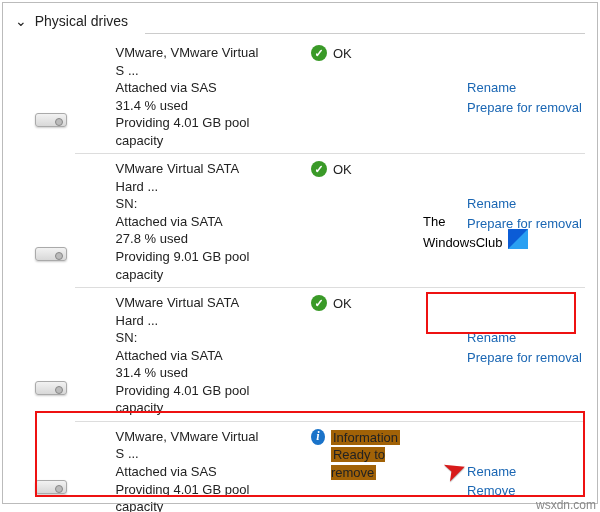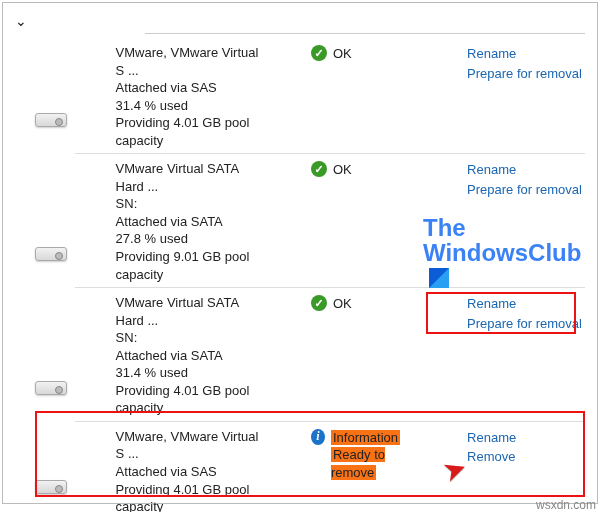--- a/index.html
+++ b/index.html
@@ -10,38 +10,39 @@
   .rule { border: none; border-top: 1px solid #ccc; margin: 4px 0 6px 130px; }
   .drive { display: flex; padding: 4px 0 2px 20px; position: relative; gap: 46px; }
   .iconcol { width: 44px; display: flex; align-items: flex-end; padding-bottom: 22px; }
   .drive-icon { width: 32px; height: 14px; background: linear-gradient(#f2f2f2,#d8d8d8); border: 1px solid #aaa; border-radius: 3px; position: relative; box-shadow: 0 1px 2px rgba(0,0,0,.2); }
   .drive-icon::after { content:""; position:absolute; right:3px; top:4px; width:6px; height:6px; border-radius:50%; background:#bbb; border:1px solid #888; }
   .infocol { width: 190px; line-height: 1.35; }
   .statuscol { width: 140px; display: flex; align-items: flex-start; gap: 6px; padding-top: 1px; }
   .status-icon { width: 16px; height: 16px; border-radius: 50%; background: #3a9a28; display:flex; align-items:center; justify-content:center; color:#fff; font-size:11px; font-weight:bold; }
   .status-icon.info { background: #1a73c9; color:#fff; font-style: italic; font-family: Georgia, serif; font-weight:bold; font-size:12px; }
   .status-text { line-height:1.35; }
-  .hl { background: #f97316; padding: 0 2px; }
-  .actioncol { width: 150px; line-height: 1.5; }
+  .hl { background: #a16207; padding: 0 2px; }
+  .actioncol { width: 150px; line-height: 1.5; margin-top: 34px; }
   .link { color: #1a66b3; cursor: pointer; }
   .drive-rule { border: none; border-top: 1px solid #ddd; margin: 2px 0 2px 60px; }
   .redbox1 { position: absolute; border: 2px solid #e11; pointer-events:none; }
-  .watermark { position:absolute; font-weight:700; font-size:24px; color:#3b82f6; line-height:1.05; }
+  .watermark { position:absolute; font-weight:400; font-size:13px; color:#000000; line-height:1.05; }
   .watermark .sq { display:inline-block; width:20px; height:20px; background:#0b5cd6; margin-left:6px; vertical-align:-2px; position:relative; }
   .watermark .sq::after { content:""; position:absolute; left:0; top:0; border-style:solid; border-width:0 0 20px 20px; border-color: transparent transparent #2aa0f2 transparent; }
   .cursor { position:absolute; font-size:28px; color:#d81a1a; transform: rotate(-20deg); text-shadow:0 1px 1px rgba(0,0,0,.3); pointer-events:none; }
   .attrib { position:absolute; bottom:0; right:4px; font-size:12px; color:#888; }
 </style>
 </head>
 <body>
 
 <div class="container">
 
   <div class="section-header">
     <span class="chev">⌄</span>
+    <span>Physical drives</span>
   </div>
   <hr class="rule">
 
   <div class="drive">
     <div class="iconcol">
         <div class="drive-icon"></div>
       </div>
     <div class="infocol">
       <div>VMware, VMware Virtual S ...</div>
       <div>Attached via SAS</div>

